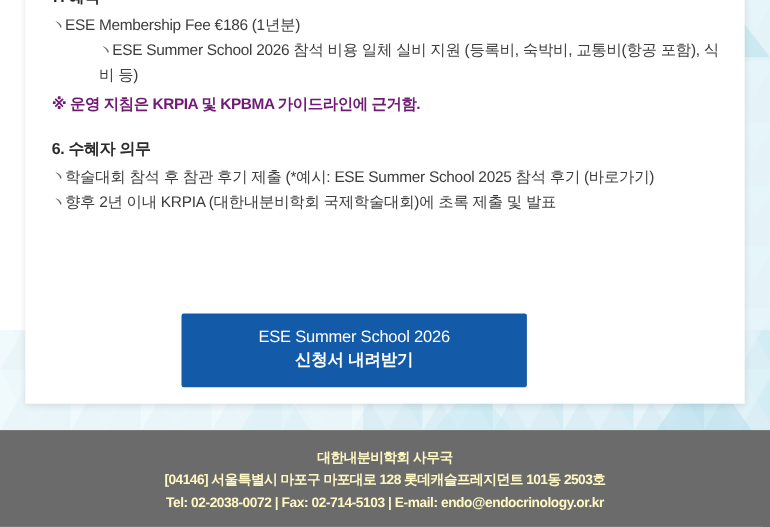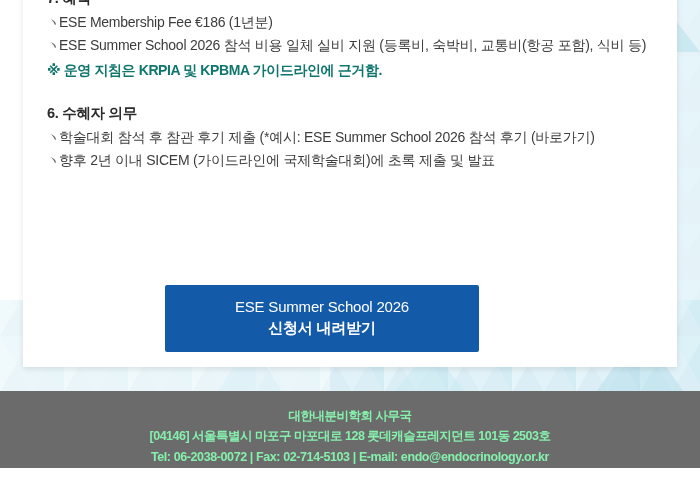--- a/index.html
+++ b/index.html
@@ -64,33 +64,34 @@
   .bullet-line {
     font-size: 14px;
     color: #3c3c3c;
     letter-spacing: -0.25px;
     line-height: 1.66;
     margin: 0;
     white-space: nowrap;
   }
   .bullet-line.wrap {
     white-space: normal;
+    margin-left: 43px;
   }
   .bmark {
     display: inline-block;
     width: 12px;
     color: #6a6a6a;
     font-size: 12px;
     vertical-align: 1px;
   }
 
   .note-line {
     font-size: 14px;
     font-weight: bold;
-    color: #0f766e;
+    color: #701a75;
     letter-spacing: -0.4px;
     line-height: 1.6;
     margin: 2px 0 0 0;
   }
 
   .gap {
     height: 21px;
   }
 
   
@@ -119,25 +120,25 @@
   }
   #cta-button .l1 { display: block; font-weight: normal; }
   #cta-button .l2 { display: block; font-weight: bold; }
 
   
   #footer {
     position: absolute;
     left: 0;
     top: 391px;
     width: 700px;
-    height: 77px;
+    height: 88px;
     background: #6b6b6b;
     z-index: 5;
     text-align: center;
-    color: #86efac;
+    color: #fef9c3;
   }
   #footer .f-org {
     margin: 0;
     padding-top: 15px;
     font-size: 12.5px;
     font-weight: bold;
     letter-spacing: -0.5px;
     line-height: 1.6;
   }
   #footer .f-addr {
@@ -198,37 +199,37 @@
         <p class="note-line">※ 운영 지침은 KRPIA 및 KPBMA 가이드라인에 근거함.</p>
       </div>
 
       <div class="gap"></div>
 
       <div>
         <p class="sec-title">6. 수혜자 의무</p>
 
 
         <p class="bullet-line">
-          <span class="bmark">ヽ</span><span>학술대회 참석 후 참관 후기 제출 (*예시: ESE Summer School 2026 참석 후기 (바로가기)</span>
+          <span class="bmark">ヽ</span><span>학술대회 참석 후 참관 후기 제출 (*예시: ESE Summer School 2025 참석 후기 (바로가기)</span>
         </p>
 
         <p class="bullet-line">
-          <span class="bmark">ヽ</span><span>향후 2년 이내 SICEM (가이드라인에 국제학술대회)에 초록 제출 및 발표</span>
+          <span class="bmark">ヽ</span><span>향후 2년 이내 KRPIA (대한내분비학회 국제학술대회)에 초록 제출 및 발표</span>
         </p>
       </div>
 
     </div>
 
     <div id="cta-wrap">
       <button id="cta-button">
         <span class="l1">ESE Summer School 2026</span>
         <span class="l2">신청서 내려받기</span>
       </button>
     </div>
   </div>
 
   <div id="footer">
     <p class="f-org">대한내분비학회 사무국</p>
     <p class="f-addr">[04146] 서울특별시 마포구 마포대로 128 롯데캐슬프레지던트 101동 2503호</p>
-    <p class="f-contact">Tel: 06-2038-0072 | Fax: 02-714-5103 | E-mail: endo@endocrinology.or.kr</p>
+    <p class="f-contact">Tel: 02-2038-0072 | Fax: 02-714-5103 | E-mail: endo@endocrinology.or.kr</p>
   </div>
 
 </div>
 
 </body></html>

